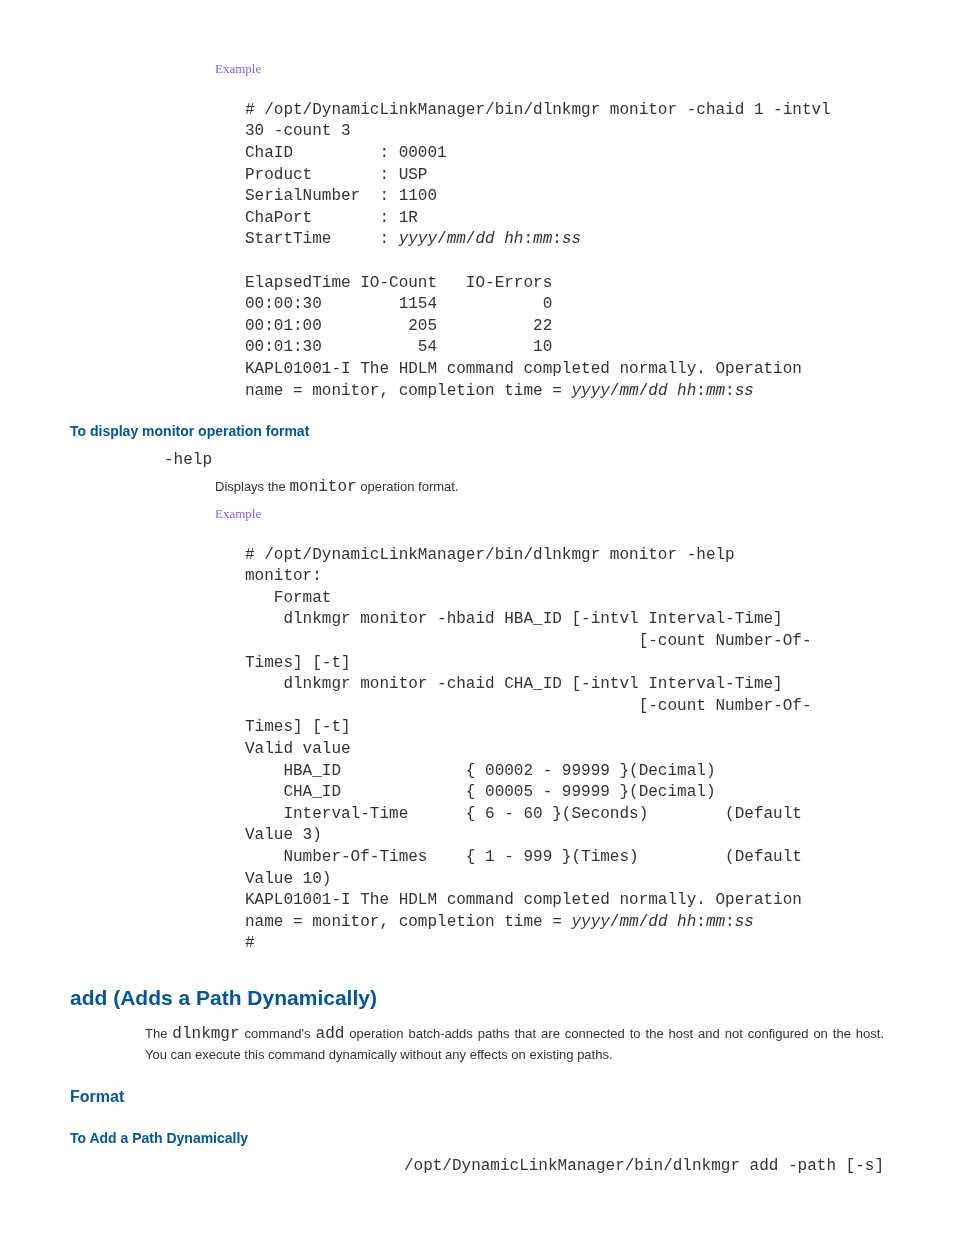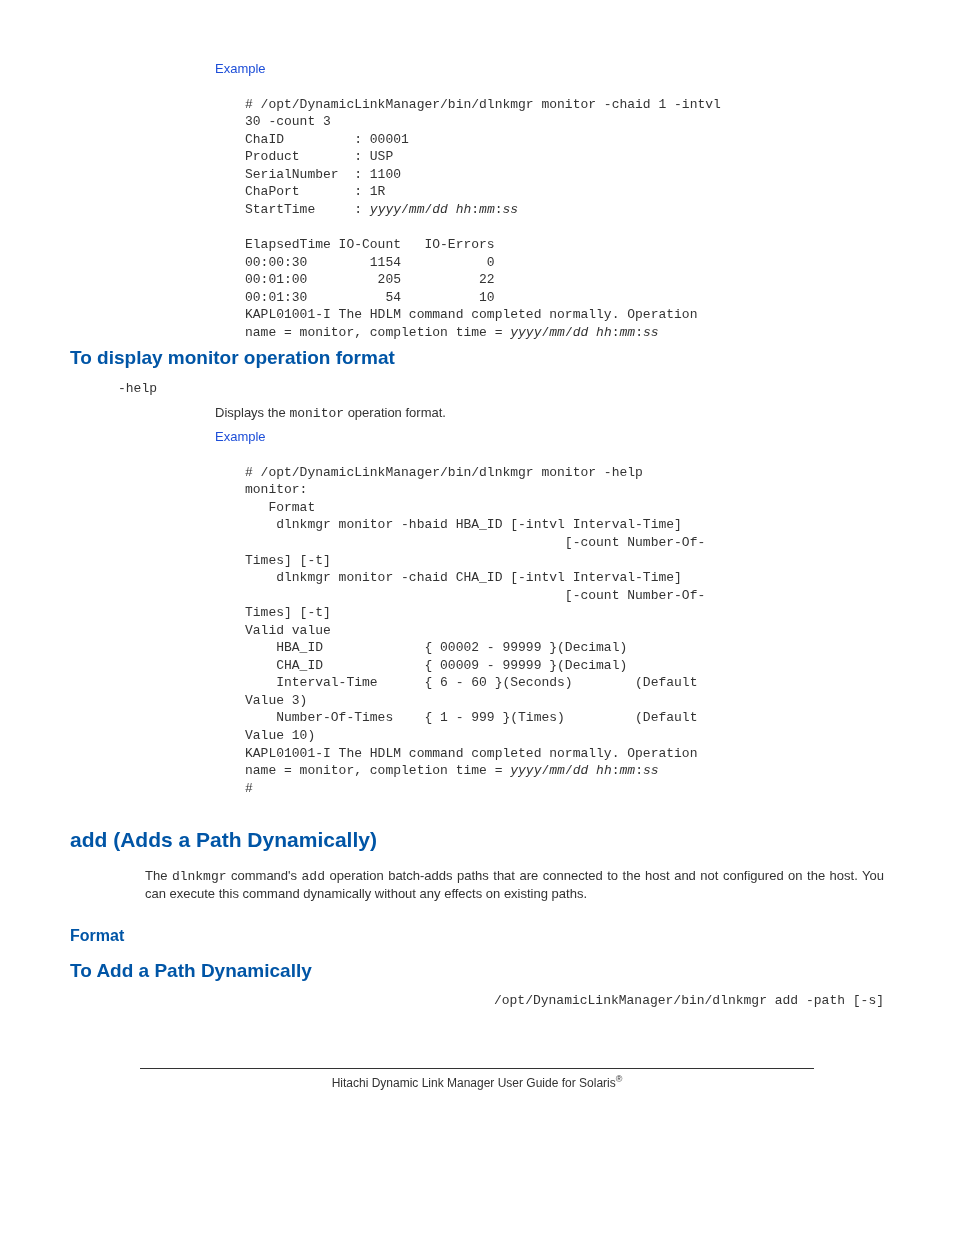--- a/index.html
+++ b/index.html
@@ -7,21 +7,21 @@
     font-size: 13px;
     color: #333;
     margin: 0;
     padding: 60px 70px 30px 70px;
     width: 954px;
     box-sizing: border-box;
     line-height: 1.4;
   }
   .mono {
     font-family: "Courier New", Courier, monospace;
-    font-size: 13px;
+    font-size: 16px;
     white-space: pre;
     line-height: 1.35;
   }
   .italic-mono {
     font-style: italic;
     font-family: "Courier New", Courier, monospace;
   }
   h2.blue-heading {
     color: #0055a6;
     font-family: Verdana, Geneva, sans-serif;
@@ -35,32 +35,32 @@
     font-family: Verdana, Geneva, sans-serif;
     font-weight: bold;
     font-size: 16px;
     margin-top: 22px;
     margin-bottom: 10px;
   }
   h4.blue-minor {
     color: #0055a6;
     font-family: Verdana, Geneva, sans-serif;
     font-weight: bold;
-    font-size: 19px;
-    margin-top: 4px;
+    font-size: 14px;
+    margin-top: 20px;
     margin-bottom: 8px;
   }
   .example-label {
-    font-family: Liberation Sans, sans-serif;
+    font-family: Liberation Serif, serif;
     font-size: 13px;
-    color: #1d4ed8;
+    color: #8b5cf6;
   }
   .indent1 { margin-left: 145px; }
   .indent2 { margin-left: 175px; }
-  .indent-help { margin-left: 48px; }
+  .indent-help { margin-left: 94px; }
   .body-text { margin-left: 75px; text-align: justify; }
   .cmd-text  { margin-left: 75px; text-align: right; }
   .footer {
     margin-top: 58px;
     text-align: center;
     font-size: 12px;
   }
   .footer-rule {
     border: none;
     border-top: 1px solid #333;
@@ -110,21 +110,21 @@
 <span>monitor:</span>
 <span>   Format</span>
 <span>    dlnkmgr monitor -hbaid HBA_ID [-intvl Interval-Time]</span>
 <span>                                         [-count Number-Of-</span>
 <span>Times] [-t]</span>
 <span>    dlnkmgr monitor -chaid CHA_ID [-intvl Interval-Time]</span>
 <span>                                         [-count Number-Of-</span>
 <span>Times] [-t]</span>
 <span>Valid value</span>
 <span>    HBA_ID             { 00002 - 99999 }(Decimal)</span>
-<span>    CHA_ID             { 00009 - 99999 }(Decimal)</span>
+<span>    CHA_ID             { 00005 - 99999 }(Decimal)</span>
 <span>    Interval-Time      { 6 - 60 }(Seconds)        (Default</span>
 <span>Value 3)</span>
 <span>    Number-Of-Times    { 1 - 999 }(Times)         (Default</span>
 <span>Value 10)</span>
 <span>KAPL01001-I The HDLM command completed normally. Operation</span>
 <span>name = monitor, completion time = </span><span class="italic-mono">yyyy</span><span>/</span><span class="italic-mono">mm</span><span>/</span><span class="italic-mono">dd hh</span><span>:</span><span class="italic-mono">mm</span><span>:</span><span class="italic-mono">ss</span>
 <span>#</span>
 </div>
 
 <h2 class="blue-heading">add (Adds a Path Dynamically)</h2>

